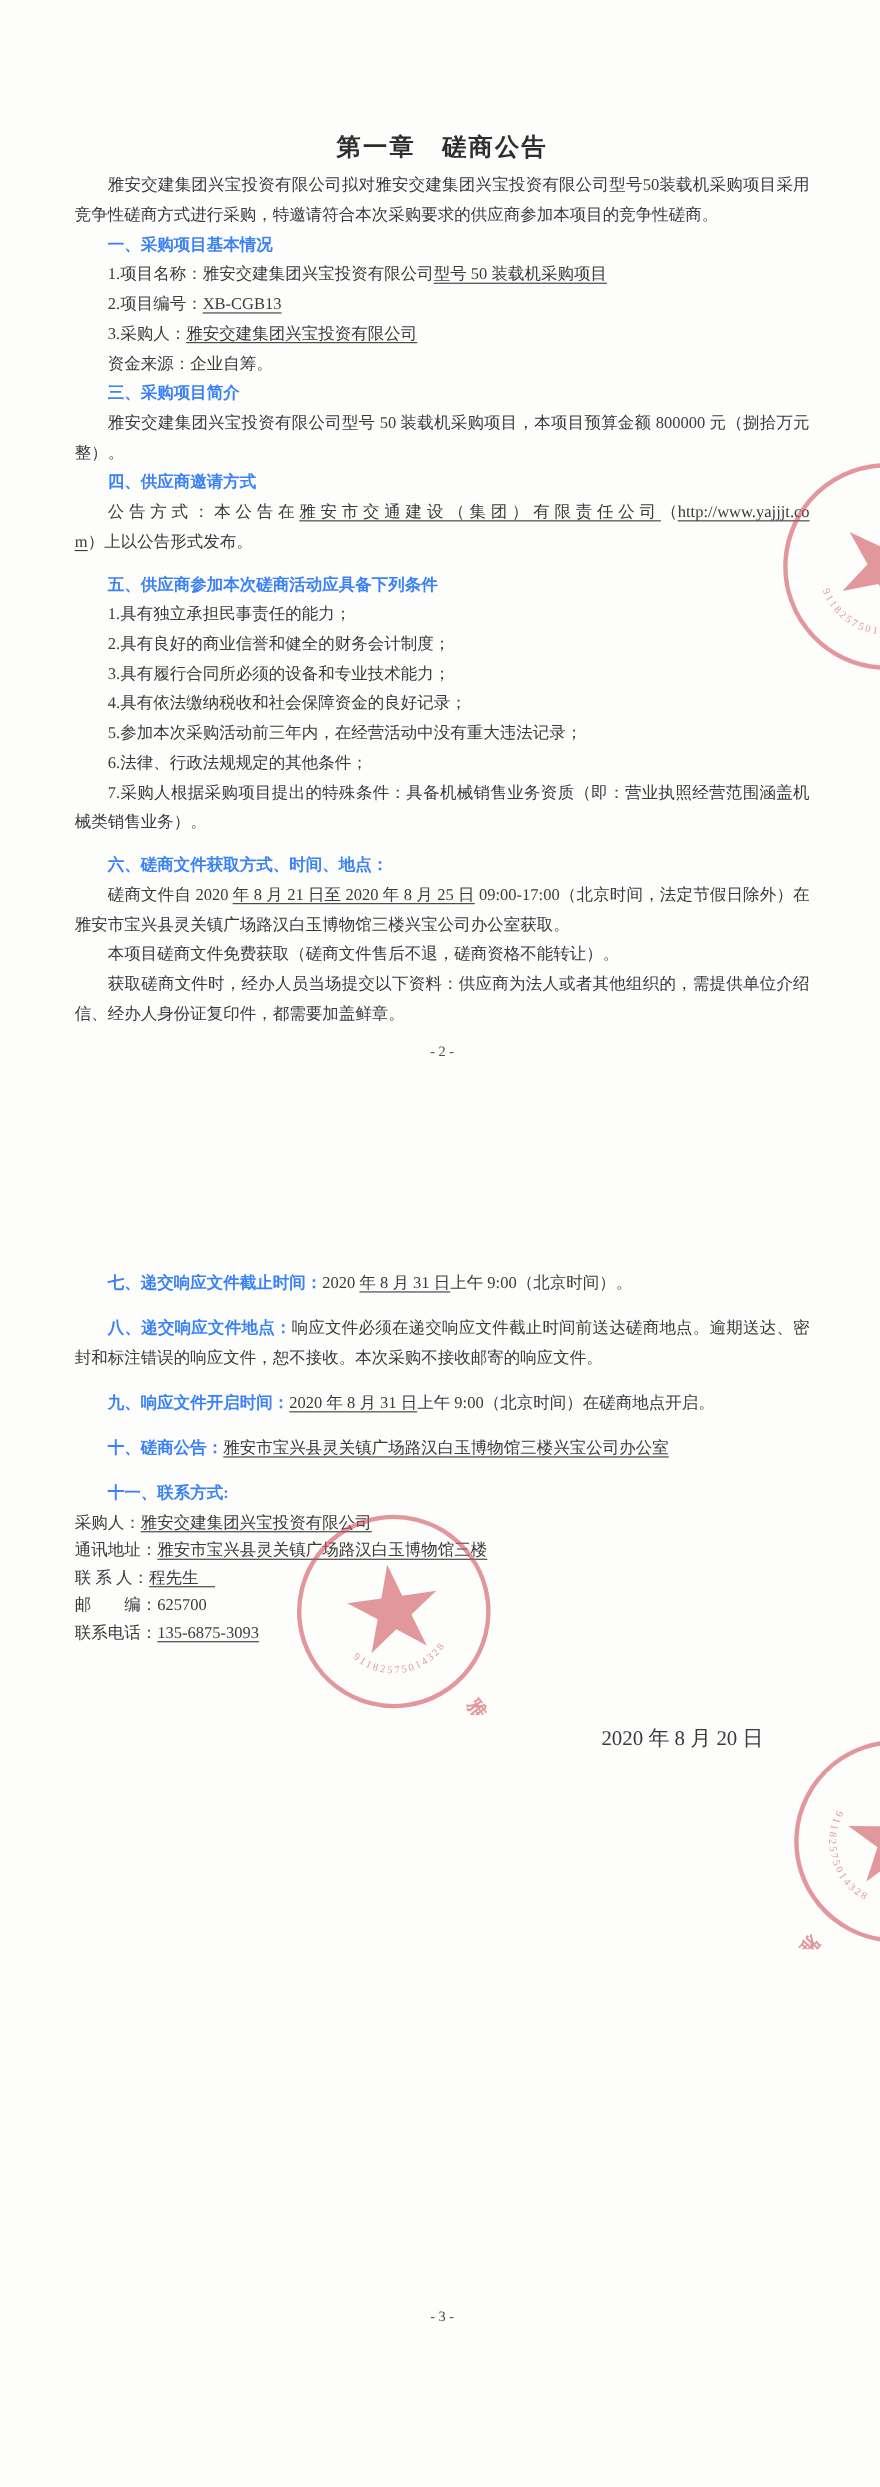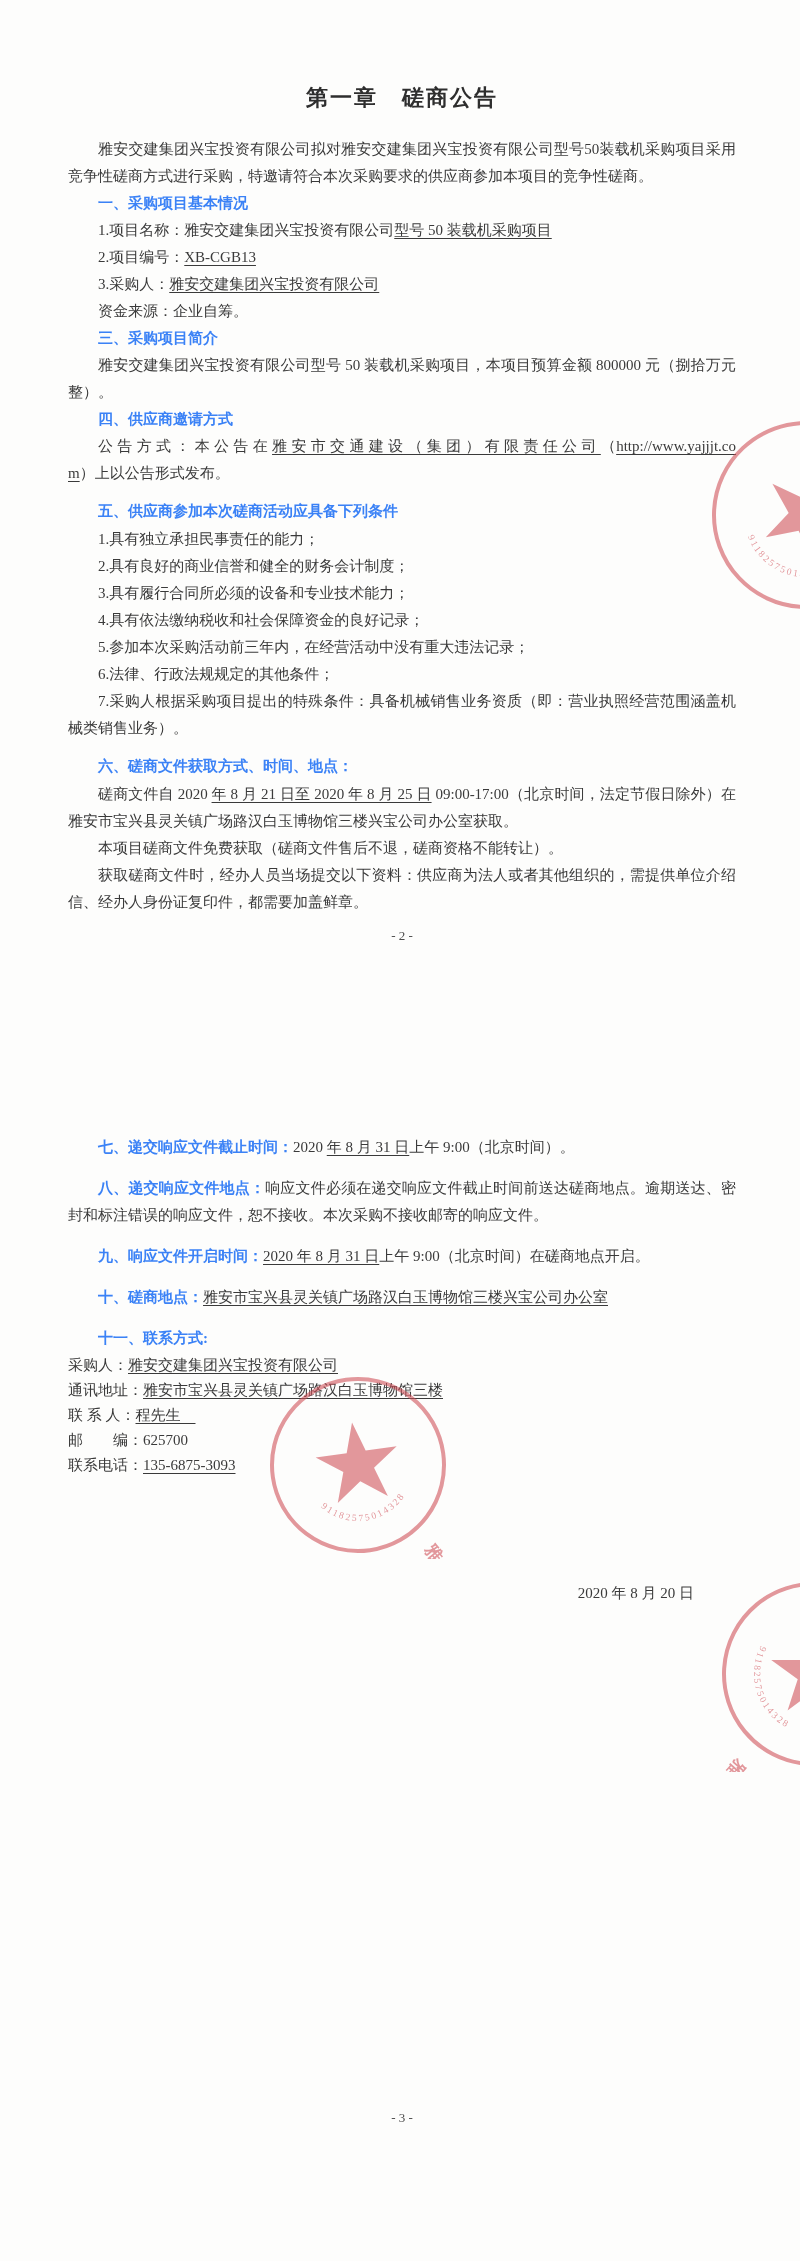--- a/index.html
+++ b/index.html
@@ -4,46 +4,46 @@
 <style>
   html,body{margin:0;padding:0;}
   body{
     width:800px;height:2261px;position:relative;overflow:hidden;
     background:#fdfdfc;
     font-family:"Liberation Serif","DejaVu Serif",serif;
     color:#3a3a3a;
   }
   #doc{
     position:relative;z-index:1;
-    padding:80px 64px 0 68px;
+    padding:116px 64px 0 68px;
   }
   .title{
     text-align:center;font-size:22px;font-weight:bold;color:#2e2e2e;
     letter-spacing:2px;line-height:36px;margin:0;
   }
-  .blocks{margin-top:20px;}
+  .blocks{margin-top:4px;}
   .blk{
     margin:0;font-size:15px;line-height:27px;
     text-align:justify;word-break:break-all;
   }
   .indent{text-indent:2em;}
   .gap-top{margin-top:12px;font-family:Liberation Mono, monospace;}
   .sec{margin-top:14px;}
   .contact{text-indent:0;line-height:24px;margin-top:1px;}
   .seg-b{font-weight:bold;color:#3b82f6;}
   .seg-u{text-decoration:underline;text-underline-offset:3px;text-decoration-thickness:1px;}
   .seg-sp{letter-spacing:4px;}
   .pgnum{
     text-align:center;font-size:13px;color:#4a4a4a;line-height:16px;margin:0;
   }
   #footer-p1{margin-top:12px;}
   #page2-blocks{margin-top:190px;}
   .date-line{
-    text-align:right;font-size:15px;color:#3a3a3a;
-    margin-top:104px;padding-right:42px;line-height:24px;
+    text-align:right;font-size:19px;color:#3a3a3a;
+    margin-top:72px;padding-right:42px;line-height:24px;
   }
   #footer-p2{margin-top:505px;}
   .seal{
     position:absolute;z-index:5;pointer-events:none;
   }
 </style>
 </head>
 <body>
 
 <div id="doc">
@@ -73,21 +73,21 @@
       <p class="blk indent"><span class="">本项目磋商文件免费获取（磋商文件售后不退，磋商资格不能转让）。</span></p>
       <p class="blk indent"><span class="">获取磋商文件时，经办人员当场提交以下资料：供应商为法人或者其他组织的，需提供单位介绍信、经办人身份证复印件，都需要加盖鲜章。</span></p>
     </div>
 
   <p class="pgnum" id="footer-p1">- 2 -</p>
 
   <div id="page2-blocks" class="blocks">
       <p class="blk indent sec"><span class=" seg-b">七、递交响应文件截止时间：</span><span class="">2020 </span><span class=" seg-u">年 8 月 31 日</span><span class="">上午 9:00（北京时间）。</span></p>
       <p class="blk indent sec"><span class=" seg-b">八、递交响应文件地点：</span><span class="">响应文件必须在递交响应文件截止时间前送达磋商地点。逾期送达、密封和标注错误的响应文件，恕不接收。本次采购不接收邮寄的响应文件。</span></p>
       <p class="blk indent sec"><span class=" seg-b">九、响应文件开启时间：</span><span class=" seg-u">2020 年 8 月 31 日</span><span class="">上午 9:00（北京时间）在磋商地点开启。</span></p>
-      <p class="blk indent sec"><span class=" seg-b">十、磋商地点：</span><span class=" seg-u">雅安市宝兴县灵关镇广场路汉白玉博物馆三楼兴宝公司办公室</span></p>
+      <p class="blk indent sec"><span class=" seg-b">十、磋商公告：</span><span class=" seg-u">雅安市宝兴县灵关镇广场路汉白玉博物馆三楼兴宝公司办公室</span></p>
       <p class="blk indent sec"><span class=" seg-b">十一、联系方式:</span></p>
       <p class="blk contact"><span class="">采购人：</span><span class=" seg-u">雅安交建集团兴宝投资有限公司</span></p>
       <p class="blk contact"><span class="">通讯地址：</span><span class=" seg-u">雅安市宝兴县灵关镇广场路汉白玉博物馆三楼</span></p>
       <p class="blk contact"><span class="">联 系 人：</span><span class=" seg-u">程先生　</span></p>
       <p class="blk contact"><span class="">邮　　编：625700</span></p>
       <p class="blk contact"><span class="">联系电话：</span><span class=" seg-u">135-6875-3093</span></p>
     </div>
 
   <p class="date-line">2020 年 8 月 20 日</p>
 

